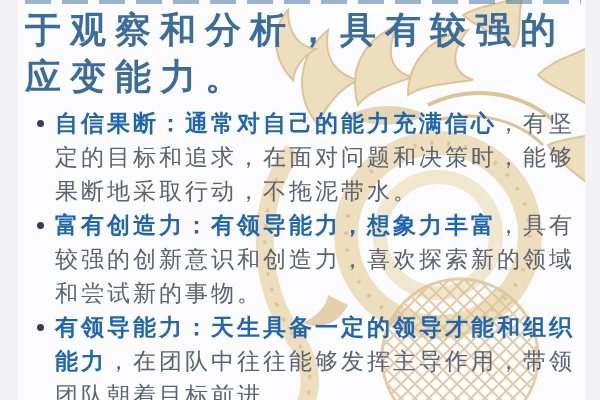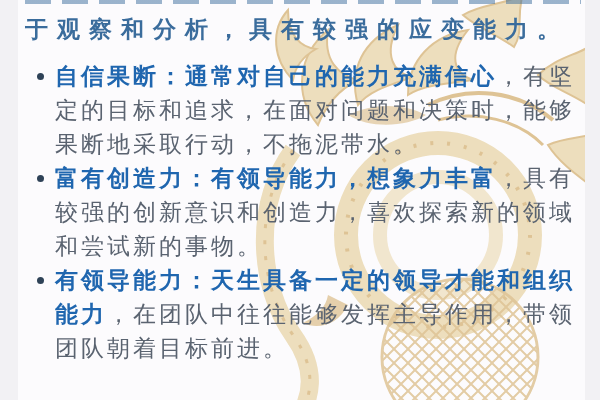--- a/index.html
+++ b/index.html
@@ -33,21 +33,21 @@
     pointer-events:none;opacity:.92;
   }
   .text-layer{position:relative;z-index:1;}
   .cutoff-top{
     height:4px;width:556px;margin:0;
     background:repeating-linear-gradient(90deg,rgba(58,108,156,.5) 0 26px,transparent 26px 37px);
   }
   .heading{
     width:560px;
     margin:2px 0 6px 0;
-    font-size:23px;
+    font-size:36px;
     line-height:47px;
     letter-spacing:9px;
     font-weight:600;
     color:var(--heading-color);
     word-break:break-all;
   }
   ul.points{list-style:none;width:562px;}
   ul.points li{
     position:relative;
     padding-left:30px;

